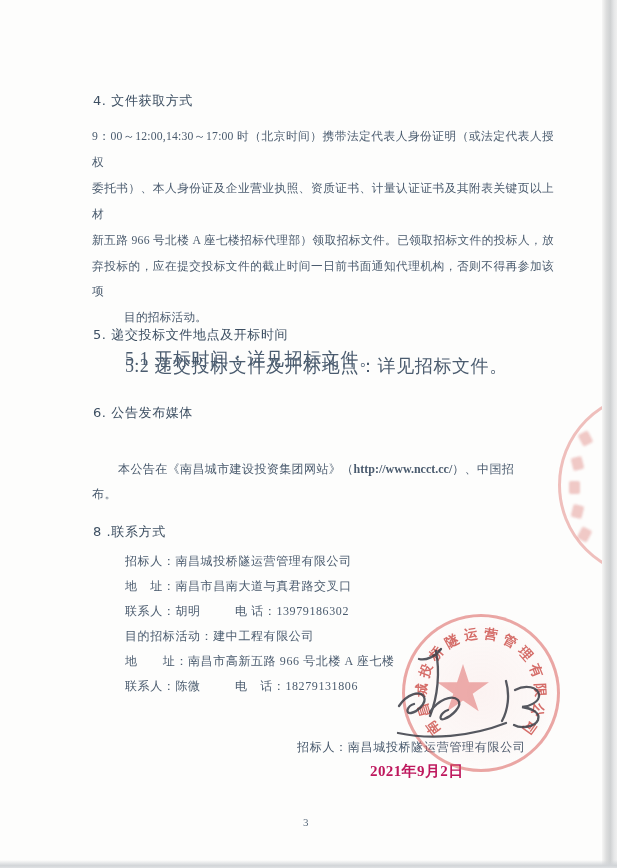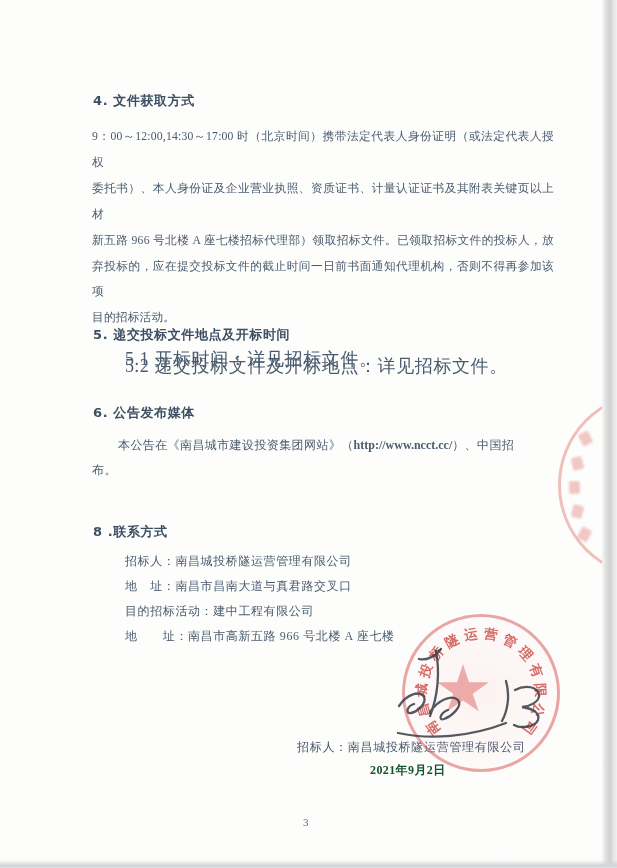--- a/index.html
+++ b/index.html
@@ -6,50 +6,50 @@
   body{
     width:617px;height:868px;position:relative;overflow:hidden;
     background:#fdfdfc;
     font-family:"Liberation Serif","DejaVu Serif",serif;
     color:#48596c;
   }
   
   .hd{
     position:absolute;left:93px;
     font-family:"DejaVu Sans","Liberation Sans",sans-serif;
-    font-weight:700;font-size:13px;letter-spacing:.6px;color:#3d4f62;
+    font-weight:400;font-size:13px;letter-spacing:.6px;color:#3d4f62;
     white-space:nowrap;
   }
   
   #para4{
     position:absolute;left:92px;top:124px;width:462px;
     font-size:11.7px;line-height:25.9px;color:#4a5b6e;
     letter-spacing:.2px;
   }
   #para4 .ln{text-align:justify;text-align-last:justify;}
   #para4 .ln.first{text-indent:30px;}
-  #para4 .ln.last{text-align:left;text-align-last:left;}
+  #para4 .ln.last{text-align:left;text-align-last:left;margin-left:32px;}
   .sub-item{
     position:absolute;left:125px;font-size:18px;color:#4a5b6e;
     letter-spacing:.6px;white-space:nowrap;
   }
   #para6{
     position:absolute;left:92px;top:433px;width:480px;
     font-size:12px;line-height:25.4px;color:#4a5b6e;letter-spacing:.4px;
   }
   #para6 .ln{white-space:nowrap;}
-  #para6 .ln.first{text-indent:26px;}
+  #para6 .ln.first{text-indent:26px;margin-top:24px;}
   #para6 .url{font-weight:700;letter-spacing:0;}
   
   #contact{position:absolute;left:125px;top:553px;font-size:12px;color:#4a5b6e;letter-spacing:.6px;}
   #contact .row{position:relative;height:25.1px;white-space:nowrap;}
   #contact .pair2{position:absolute;left:110px;top:0;white-space:nowrap;}
   
   #ftr-tenderer{position:absolute;left:297px;top:739px;font-size:12px;letter-spacing:.7px;color:#47586b;white-space:nowrap;}
-  #ftr-date{position:absolute;left:370px;top:762px;font-size:12px;font-weight:700;letter-spacing:.4px;color:#14532d;white-space:nowrap;}
+  #ftr-date{position:absolute;left:370px;top:762px;font-size:15px;font-weight:700;letter-spacing:.4px;color:#be185d;white-space:nowrap;}
   #pagenum{position:absolute;left:303px;top:816px;font-size:11px;color:#5a6b7d;}
   
   #edge-right{
     position:absolute;top:0;right:0;width:15px;height:100%;
     background:linear-gradient(to right,#f6f6f5 0%,#dcdddd 30%,#cfd1d2 55%,#e6e7e8 80%,#f0f0f0 100%);
   }
   #edge-bottom{
     position:absolute;left:0;bottom:0;width:100%;height:8px;
     background:linear-gradient(to bottom,rgba(230,231,232,0),#d2d5d8 70%,#dfe1e3 100%);
   }
@@ -108,22 +108,24 @@
   <div class="hd" style="top:404px">6. 公告发布媒体</div>
   <div id="para6">
     <div class="ln first"><span>本公告在《南昌城市建设投资集团网站》（</span><span class="url">http://www.ncct.cc/</span><span>）、中国招</span></div>
     <div class="ln">布。</div>
   </div>
 
   <div class="hd" style="top:523px">8 .联系方式</div>
   <div id="contact">
     <div class="row"><span>招标人：</span><span>南昌城投桥隧运营管理有限公司</span></div>
     <div class="row"><span>地　址：</span><span>南昌市昌南大道与真君路交叉口</span></div>
+    <div class="row"><span>联系人：</span><span>胡明</span><span class="pair2"><span>电 话：</span><span>13979186302</span></span></div>
     <div class="row"><span>目的招标活动：</span><span>建中工程有限公司</span></div>
     <div class="row"><span>地　　址：</span><span>南昌市高新五路 966 号北楼 A 座七楼</span></div>
+    <div class="row"><span>联系人：</span><span>陈微</span><span class="pair2"><span>电　话：</span><span>18279131806</span></span></div>
   </div>
 
   <div id="ftr-tenderer">招标人：南昌城投桥隧运营管理有限公司</div>
   <div id="ftr-date">2021年9月2日</div>
   <div id="pagenum">3</div>
 
   <div id="seal-edge"></div>
   <div class="edge-blob" style="left:580px;top:432px;transform:rotate(-28deg)"></div>
   <div class="edge-blob" style="left:572px;top:457px;transform:rotate(-14deg)"></div>
   <div class="edge-blob" style="left:569px;top:481px;transform:rotate(0deg)"></div>

